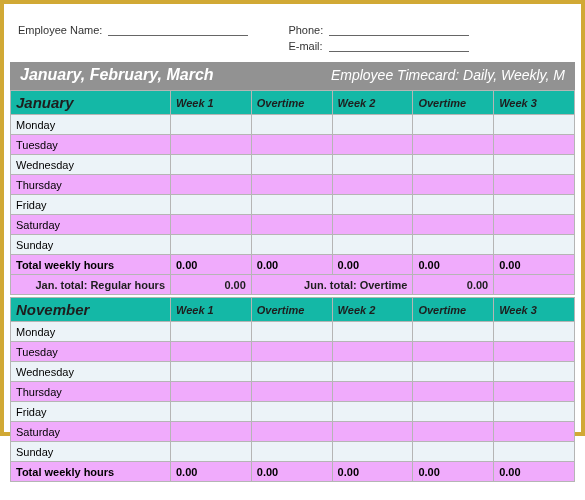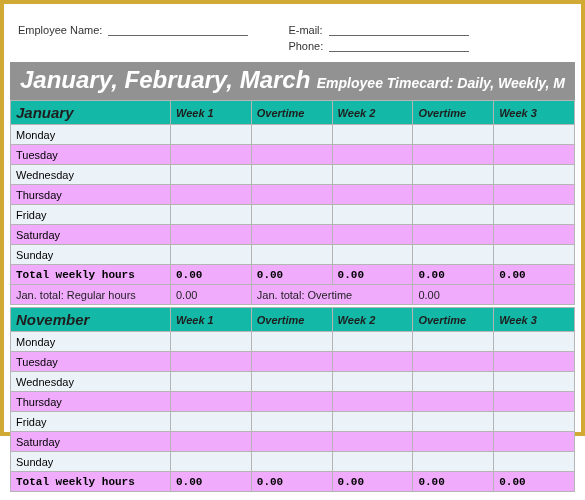--- a/index.html
+++ b/index.html
@@ -35,22 +35,22 @@
 }
 .title-bar {
   background: #929292;
   color: #fff;
   padding: 4px 10px 6px 10px;
   display: flex;
   align-items: baseline;
   justify-content: space-between;
   font-style: italic;
 }
-.title-left { font-size: 24px; font-weight: bold; text-align: center; }
-.title-right { font-size: 14px; font-weight: bold; white-space: nowrap; }
+.title-left { font-size: 16px; font-weight: bold; text-align: center; }
+.title-right { font-size: 14px; font-weight: normal; white-space: nowrap; }
 table {
   border-collapse: collapse;
   width: 100%;
   table-layout: fixed;
   margin-bottom: 2px;
 }
 th, td {
   border: 1px solid #b5b5b5;
   padding: 3px 5px;
   text-align: left;
@@ -67,48 +67,48 @@
 }
 th.month-head {
   font-size: 15px;
   font-style: italic;
 }
 .alt td { background: #ecf3f8; margin-left: 31px; }
 tbody tr:not(.alt) td { background: #f0abfc; }
 .totals td {
   background: #f3f3f8;
   font-weight: bold;
-  font-family: Liberation Mono, monospace;
 }
 .summary td {
   background: #b7b8bd;
-  font-weight: normal;
+  font-weight: bold;
   color: #1e1e1e;
+  text-align: right;
 }
 col.c-day { width: 160px; }
 col.c-val { width: auto; }
 </style>
 </head>
 <body>
 <div class="page">
 
 <div class="header-fields">
   <div class="header-col">
     <div class="field-row">
       <span class="field-label">Employee Name:</span>
       <span class="field-line"></span>
     </div>
   </div>
   <div class="header-col">
     <div class="field-row">
-      <span class="field-label">E-mail:</span>
+      <span class="field-label">Phone:</span>
       <span class="field-line"></span>
     </div>
     <div class="field-row">
-      <span class="field-label">Phone:</span>
+      <span class="field-label">E-mail:</span>
       <span class="field-line"></span>
     </div>
   </div>
 </div>
 
 <div class="title-bar">
   <span class="title-left">January, February, March</span>
   <span class="title-right">Employee Timecard: Daily, Weekly, M</span>
 </div>
 
@@ -192,21 +192,21 @@
       <td>Total weekly hours</td>
       <td>0.00</td>
       <td>0.00</td>
       <td>0.00</td>
       <td>0.00</td>
       <td>0.00</td>
     </tr>
     <tr class="summary">
       <td>Jan. total: Regular hours</td>
       <td>0.00</td>
-      <td colspan="2">Jan. total: Overtime</td>
+      <td colspan="2">Jun. total: Overtime</td>
       <td>0.00</td>
       <td></td>
     </tr>
   </tbody>
 </table>
 
 <table>
   <colgroup>
         <col class="c-day">
         <col class="c-val">

